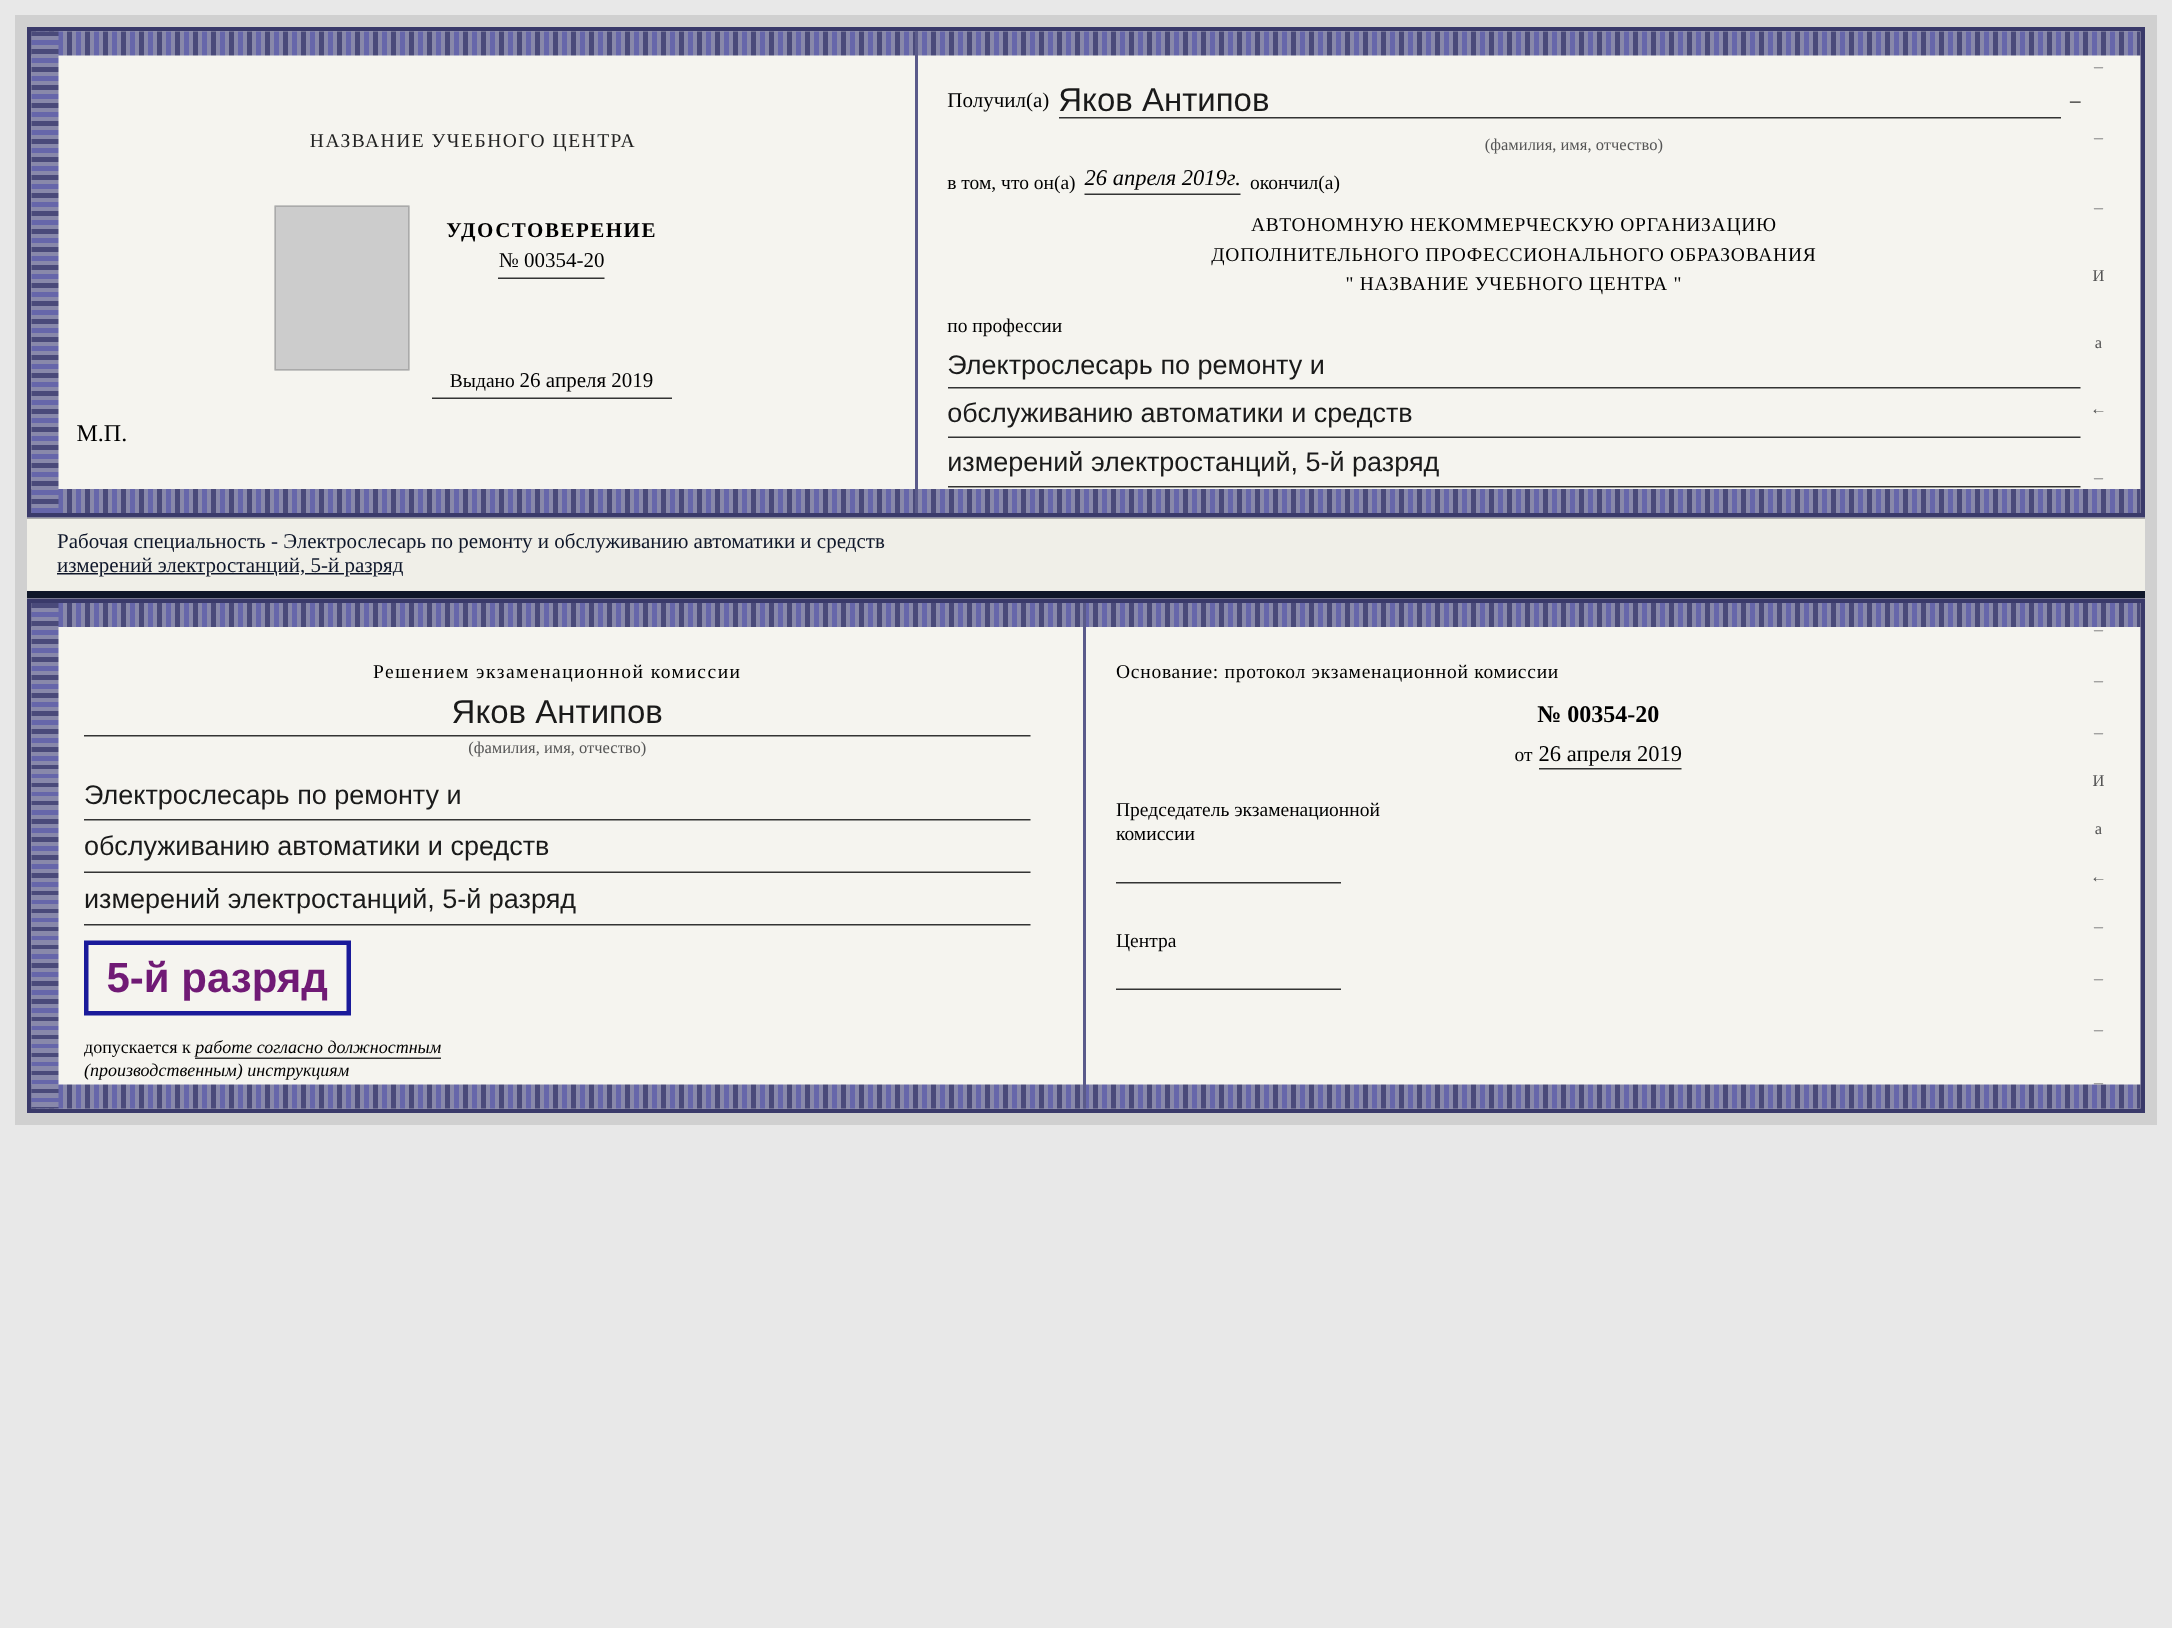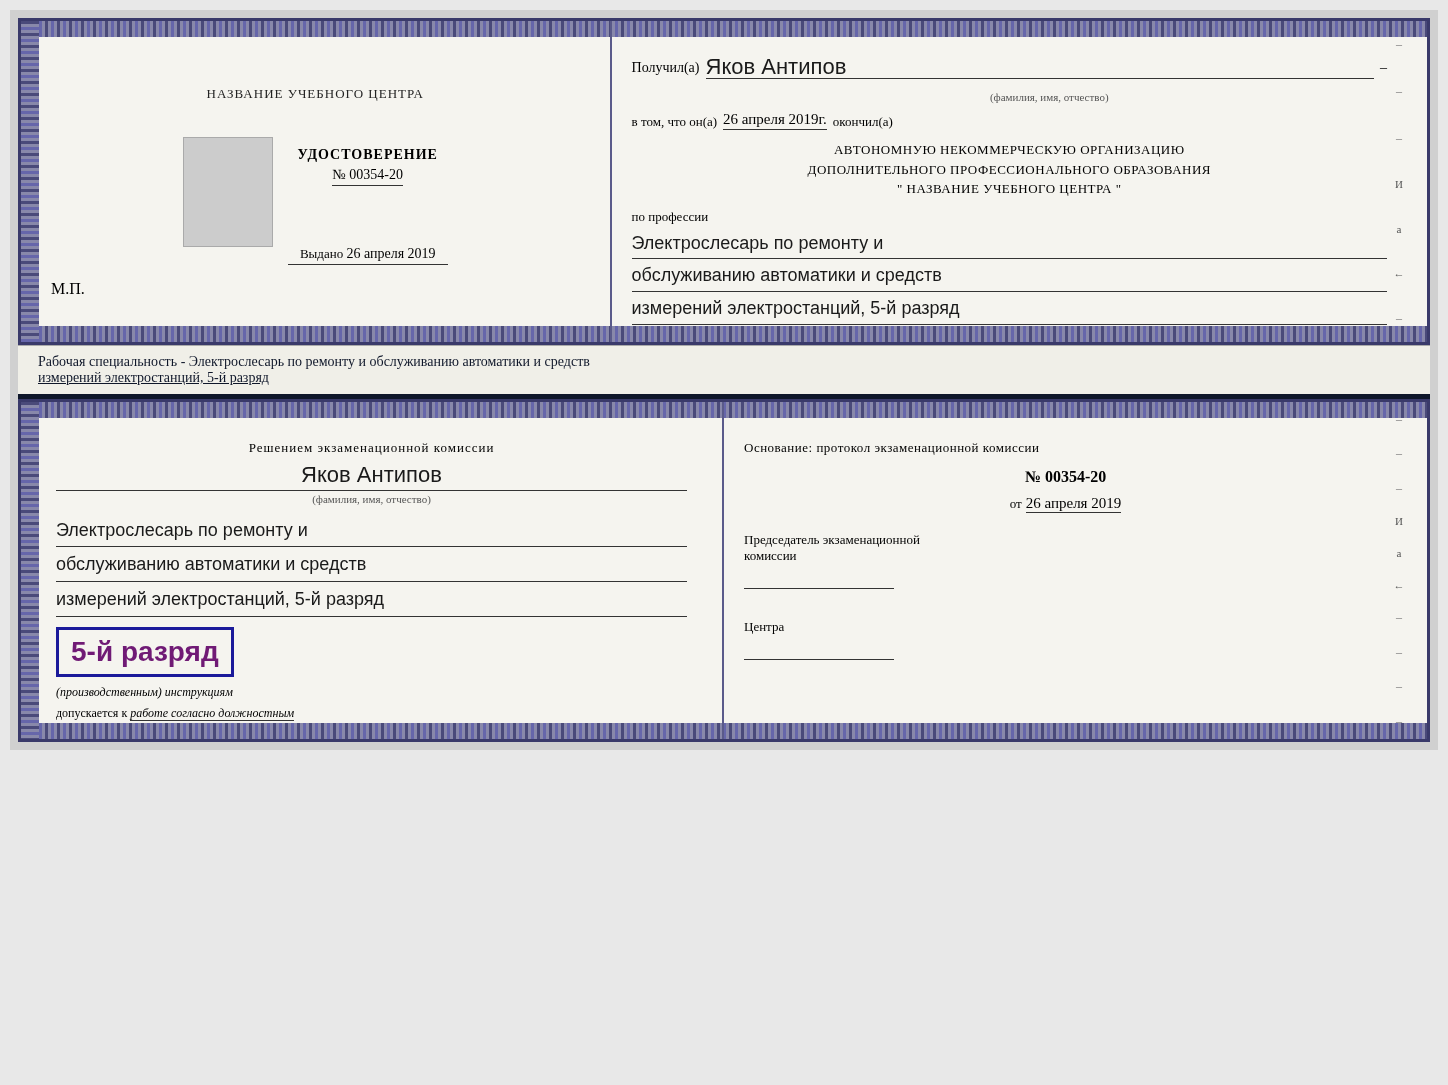--- a/index.html
+++ b/index.html
@@ -158,20 +158,21 @@
 
     .vtom-line {
       font-size: 13px;
       margin: 8px 0;
       display: flex;
       align-items: flex-end;
       gap: 6px;
     }
 
     .date-underline {
+      font-style: italic;
       border-bottom: 1px solid #333;
       padding-bottom: 1px;
       font-size: 13px;
     }
 
     .org-block {
       font-size: 13px;
       text-align: center;
       text-transform: uppercase;
       letter-spacing: 0.5px;
@@ -437,25 +438,25 @@
         <div class="person-name-bottom">Яков Антипов</div>
         <div class="fio-sub-center">(фамилия, имя, отчество)</div>
         <div class="qualification-handwritten">
           <span class="qual-line">Электрослесарь по ремонту и</span>
           <span class="qual-line">обслуживанию автоматики и средств</span>
           <span class="qual-line">измерений электростанций, 5-й разряд</span>
         </div>
         <div class="razryad-badge">
           <div class="razryad-big">5-й разряд</div>
         </div>
-        <div style="font-size:12px;font-style:italic;">(производственным) инструкциям</div>
         <div style="font-size:12px;margin-top:6px;">
           <span>допускается к</span>
           <span class="dopusk-italic">работе согласно должностным</span>
         </div>
+        <div style="font-size:12px;font-style:italic;">(производственным) инструкциям</div>
       </div>
     </div>
 
     <div class="cert-bottom-right">
       <div style="padding-top:20px;padding-right:20px;">
         <div class="osnovanie">Основание: протокол экзаменационной комиссии</div>
         <div class="protocol-number">№  00354-20</div>
         <div style="text-align:center;margin-bottom:20px;">
           <span style="font-size:13px;">от</span>
           <span style="font-family:'Comic Sans MS',cursive;font-size:15px;border-bottom:1px solid #333;padding-bottom:1px;">26 апреля 2019</span>

